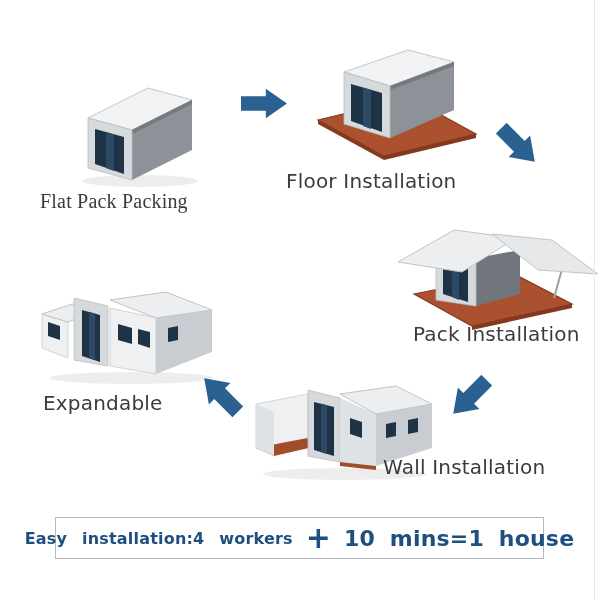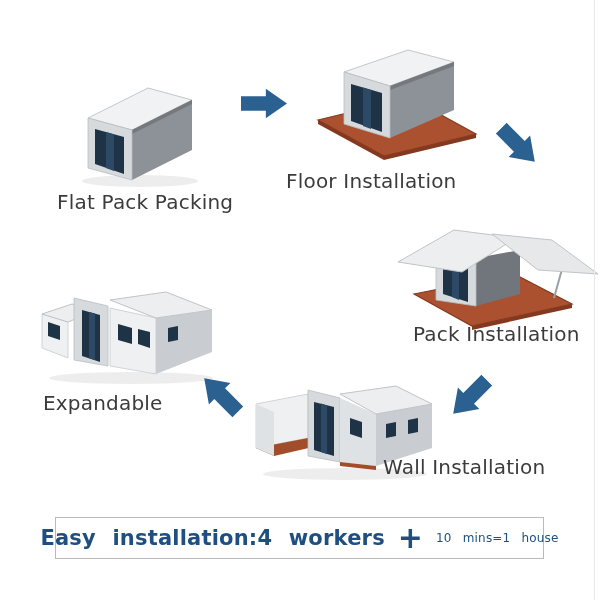--- a/index.html
+++ b/index.html
@@ -35,29 +35,29 @@
   .fill-dark-int { fill:#70767c; }
   .shadow { fill:rgba(60,60,60,0.09); }
 
   #banner {
     position:absolute; left:55px; top:517px; width:489px; height:42px;
     border:1px solid var(--banner-border, #b7babc); background:#ffffff;
     display:flex; align-items:center; justify-content:center; gap:13px;
     box-sizing:border-box;
   }
   #banner .main {
-    color:var(--banner-text, #1e4f80); font-weight:bold; font-size:21px;
+    color:var(--banner-text, #1e4f80); font-weight:bold; font-size:16px;
     word-spacing:9px; letter-spacing:0.2px; white-space:nowrap;
   }
   #banner .plus {
     color:var(--banner-text, #1e4f80); font-weight:bold; font-size:30px;
     line-height:30px; white-space:nowrap;
   }
   #banner .small {
-    color:var(--banner-text, #1e4f80); font-weight:normal; font-size:12px;
+    color:var(--banner-text, #1e4f80); font-weight:bold; font-size:22px;
     word-spacing:7px; letter-spacing:0.2px; white-space:nowrap;
   }
   #edge-line {
     position:absolute; left:594px; top:0; width:1px; height:600px;
     background:#e8e8e8;
   }
 </style>
 </head>
 <body>
 
@@ -67,21 +67,21 @@
     <svg viewBox="0 0 142 112">
       <ellipse class="shadow" cx="82" cy="103" rx="58" ry="6"></ellipse>
       <polygon class="fill-top" points="30,40 90,10 134,22 74,52"></polygon>
       <polygon class="fill-side" points="74,52 134,22 134,72 74,102"></polygon>
       <polygon class="fill-side-dark" points="74,52 134,22 134,26 74,56"></polygon>
       <polygon class="fill-front" points="30,40 74,52 74,102 30,90"></polygon>
       <polygon class="fill-door" points="37,51 66,59 66,96 37,86"></polygon>
       <polygon class="fill-door-stripe" points="48,54 56,56.5 56,93 48,90"></polygon>
     </svg>
   </div>
-  <div class="stage-label" style="left:57px; top:190px;">Flat Pack Packing</div>
+  <div class="stage-label" style="left:40px; top:190px;font-family:Liberation Serif, serif;">Flat Pack Packing</div>
 
   <div class="flow-arrow" style="left:241px; top:85px; width:46px; height:37px;">
     <svg viewBox="0 0 50 40">
         <polygon class="fill-arrow" points="0,12 27,12 27,4 50,20 27,36 27,28 0,28"></polygon>
       </svg>
   </div>
 
   <div class="illus" style="left:312px; top:42px; width:172px; height:130px;">
     <svg viewBox="0 0 172 130">
       <polygon class="fill-floor" points="6,78 98,56 164,92 72,114"></polygon>

